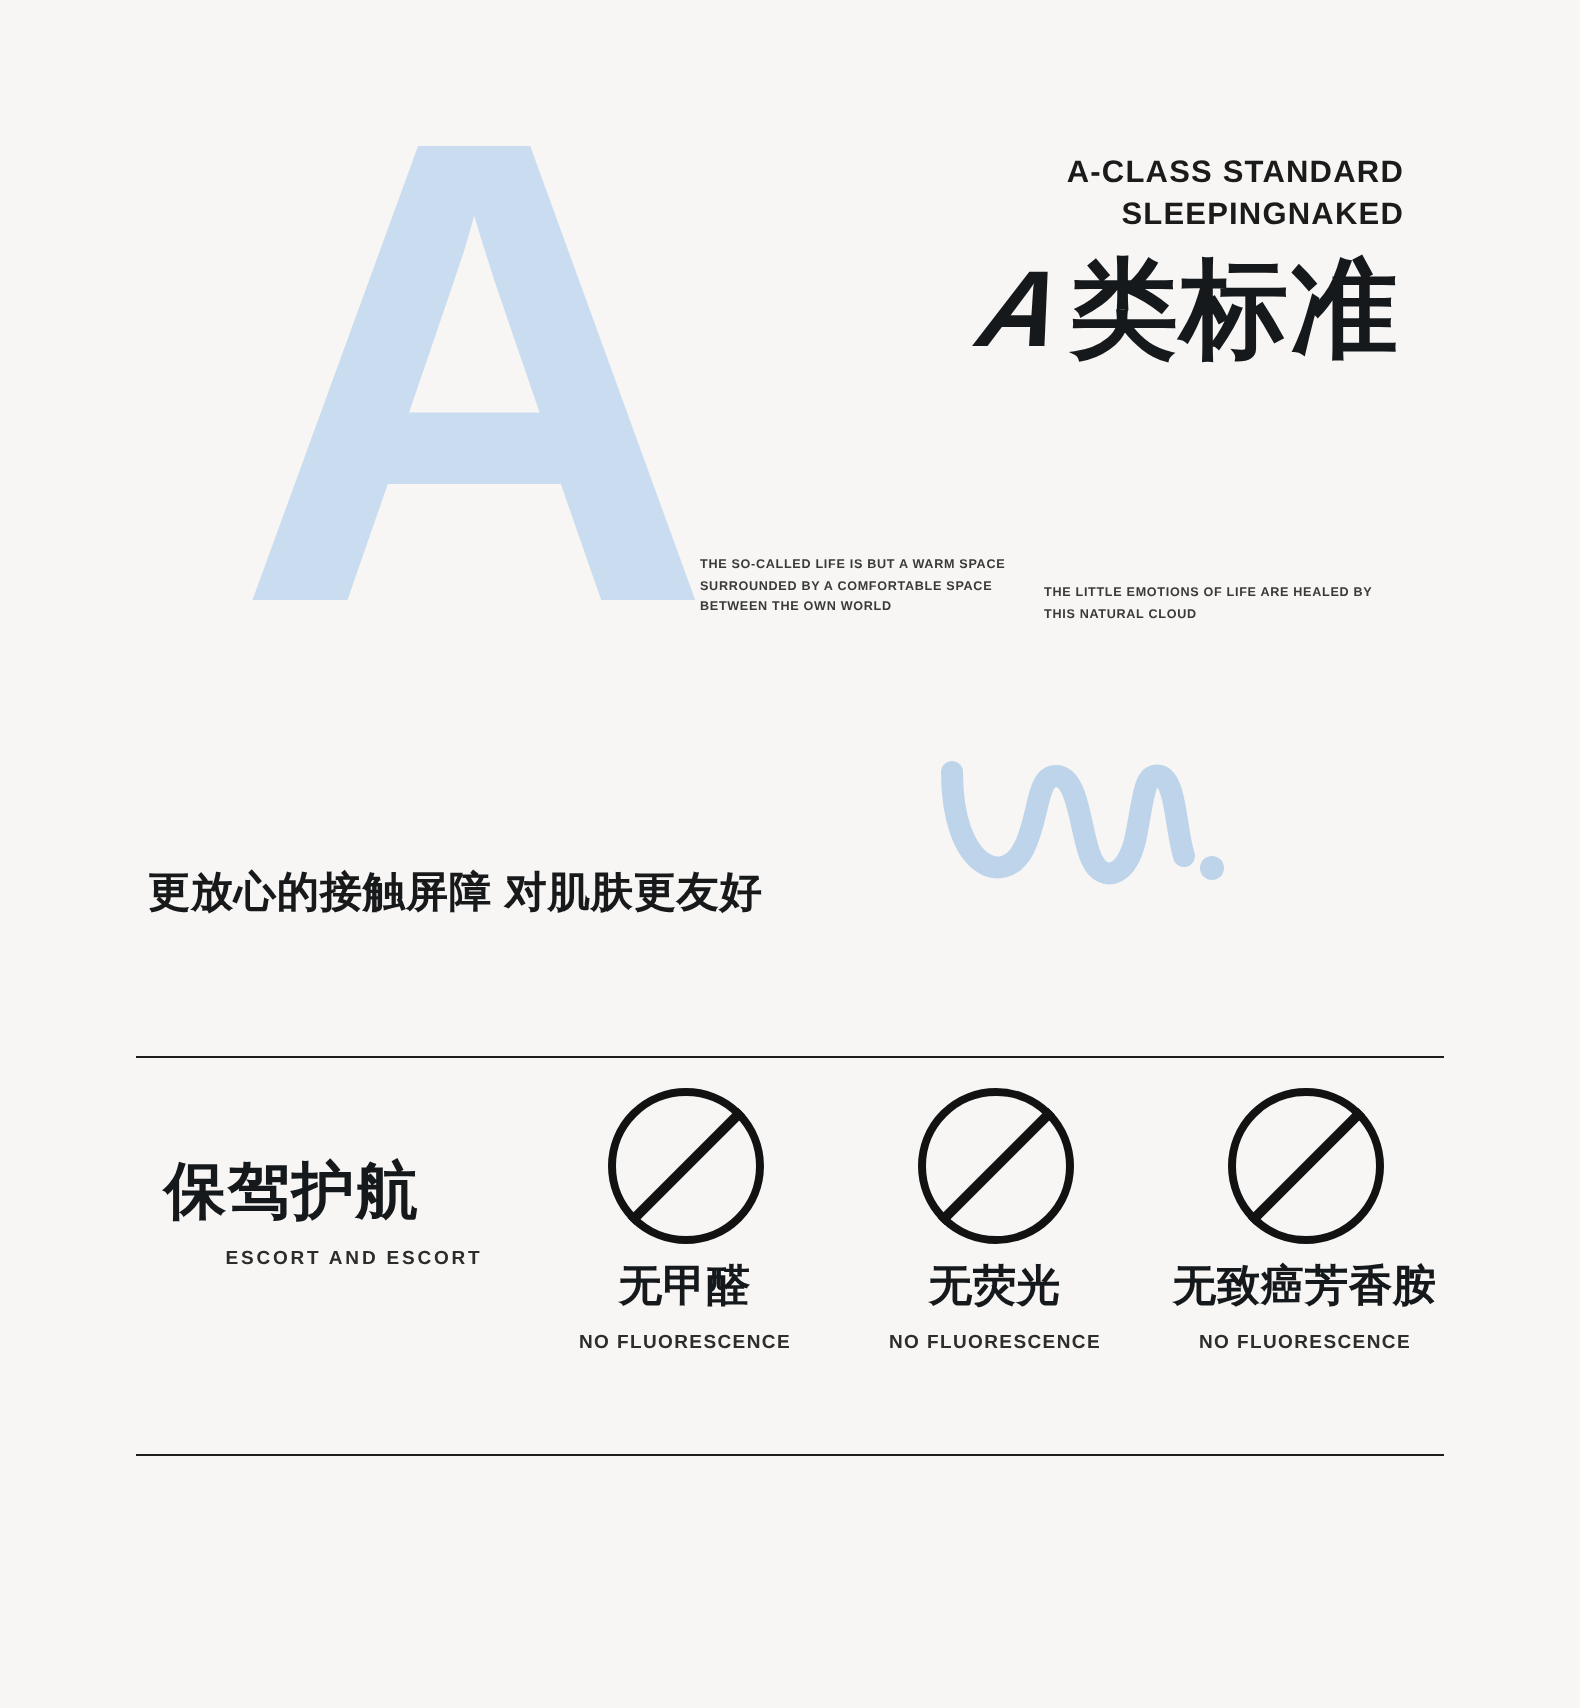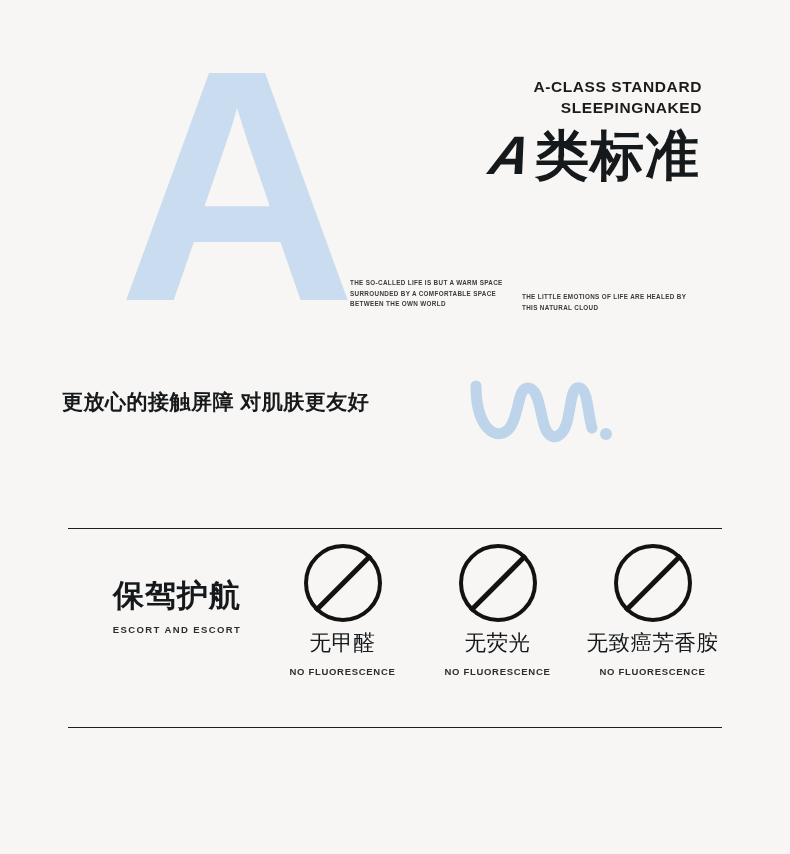--- a/index.html
+++ b/index.html
@@ -98,26 +98,27 @@
     position: absolute;
     left: 468px;
     top: 372px;
     width: 150px;
     height: 80px;
   }
 
   
   .claim {
     position: absolute;
-    left: 62px;
+    left: 74px;
     font-size: 21px;
     font-weight: bold;
     color: #17191b;
     letter-spacing: 0.5px;
     white-space: nowrap;
+    margin-top: 44px;
   }
   .claim.l1 { top: 388px; }
   .claim.l2 { top: 427px; }
 
   
   .rule {
     position: absolute;
     left: 68px;
     width: 654px;
     height: 1px;
@@ -133,21 +134,20 @@
     top: 578px;
     width: 190px;
   }
   .escort-cn {
     font-size: 31px;
     font-weight: bold;
     color: #15191c;
     letter-spacing: 1px;
     line-height: 36px;
     white-space: nowrap;
-    text-align: center;
   }
   .escort-en {
     margin-top: 10px;
     font-size: 9.5px;
     font-weight: bold;
     letter-spacing: 1.4px;
     color: #2c2c2c;
     text-transform: uppercase;
     text-align: center;
   }
@@ -181,21 +181,21 @@
     position: absolute;
     left: 50%;
     top: 50%;
     width: 78px;
     height: 4.5px;
     background: #121212;
     transform: translate(-50%, -50%) rotate(-45deg);
   }
   .feature-cn {
     font-size: 21.5px;
-    font-weight: normal;
+    font-weight: bold;
     color: #15191c;
     letter-spacing: 0.5px;
     white-space: nowrap;
     margin-top: 4px;
   }
   .feature-en {
     margin-top: 9px;
     font-size: 9.5px;
     font-weight: bold;
     letter-spacing: 0.7px;

